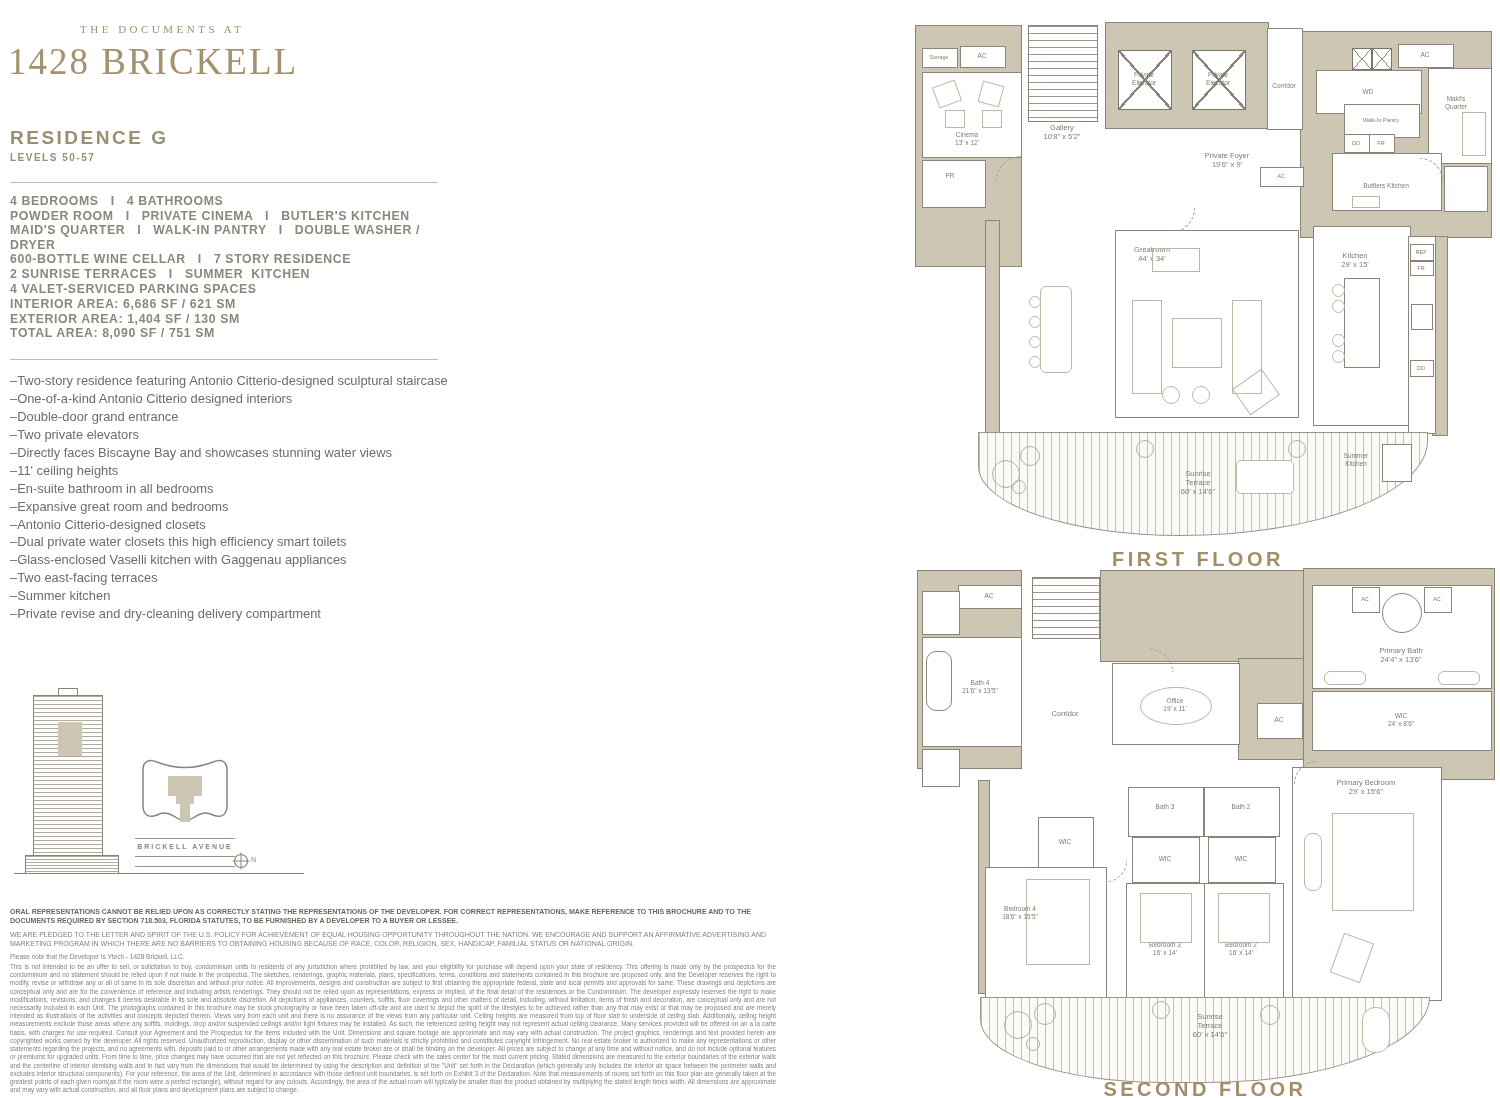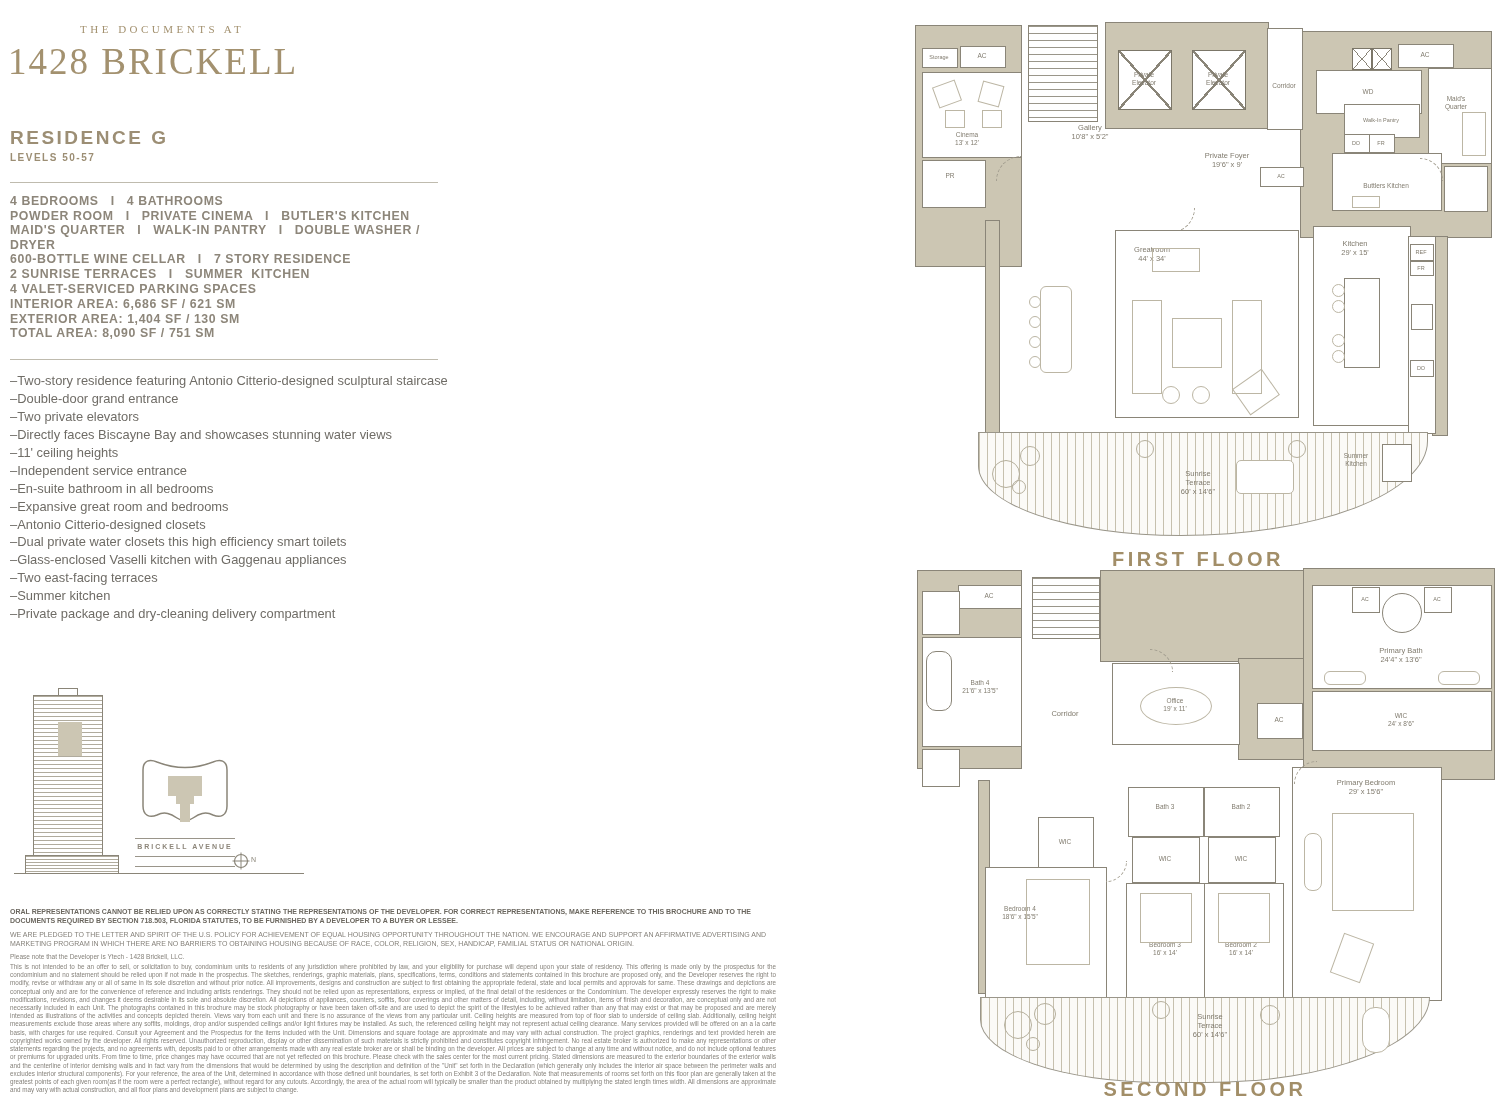--- a/index.html
+++ b/index.html
@@ -83,33 +83,33 @@
 <div class="abs capsblock areasblock">
   <div class="capsline">INTERIOR AREA: 6,686 SF / 621 SM</div>
   <div class="capsline">EXTERIOR AREA: 1,404 SF / 130 SM</div>
   <div class="capsline">TOTAL AREA: 8,090 SF / 751 SM</div>
 </div>
 
 <div class="abs rule" style="top:359px;"></div>
 
 <div class="abs bullets">
   <div class="bullet">–Two-story residence featuring Antonio Citterio-designed sculptural staircase</div>
+  <div class="bullet">–One-of-a-kind Antonio Citterio designed interiors</div>
   <div class="bullet">–Double-door grand entrance</div>
   <div class="bullet">–Two private elevators</div>
   <div class="bullet">–Directly faces Biscayne Bay and showcases stunning water views</div>
   <div class="bullet">–11' ceiling heights</div>
-  <div class="bullet">–Independent service entrance</div>
   <div class="bullet">–En-suite bathroom in all bedrooms</div>
   <div class="bullet">–Expansive great room and bedrooms</div>
   <div class="bullet">–Antonio Citterio-designed closets</div>
   <div class="bullet">–Dual private water closets this high efficiency smart toilets</div>
   <div class="bullet">–Glass-enclosed Vaselli kitchen with Gaggenau appliances</div>
   <div class="bullet">–Two east-facing terraces</div>
   <div class="bullet">–Summer kitchen</div>
-  <div class="bullet">–Private package and dry-cleaning delivery compartment</div>
+  <div class="bullet">–Private revise and dry-cleaning delivery compartment</div>
 </div>
 
 <div class="abs towercap"></div>
 <div class="abs tower"></div>
 <div class="abs towerhl"></div>
 <div class="abs towerbase"></div>
 <div class="abs groundline"></div>
 
 <svg class="abs" style="left:135px;top:752px;" width="100" height="80" viewBox="0 0 100 80">
   <path d="M8,18 C8,8 15,7 22,10 C40,17 60,17 78,10 C85,7 92,8 92,18 L92,54 C92,64 85,66 78,63 C70,59 64,62 58,66 C52,70 48,70 42,66 C36,62 30,59 22,63 C15,66 8,64 8,54 Z" fill="#ffffff" stroke="#8a8578" stroke-width="1.5"></path>
@@ -150,21 +150,21 @@
   <div class="outline" style="left:80px;top:75px;width:20px;height:20px;transform:rotate(15deg);"></div>
   <div class="outline" style="left:45px;top:102px;width:18px;height:16px;"></div>
   <div class="outline" style="left:82px;top:102px;width:18px;height:16px;"></div>
   <div class="rlabel" style="left:67px;top:131px;">Cinema
 13' x 12'</div>
   <div class="room" style="left:22px;top:152px;width:62px;height:46px;"></div>
   <div class="rlabel" style="left:50px;top:168px;">PR</div>
   <div class="arc" style="left:96px;top:148px;width:24px;height:24px;"></div>
 
   <div class="stair" style="left:128px;top:17px;width:68px;height:95px;"></div>
-  <div class="rlabel lg" style="left:162px;top:124px;margin-left:28px;">Gallery
+  <div class="rlabel lg" style="left:162px;top:124px;">Gallery
 10'8" x 5'2"</div>
 
   <div class="xbox" style="left:218px;top:42px;width:52px;height:58px;"></div>
   <div class="rlabel" style="left:244px;top:71px;">Private
 Elevator</div>
   <div class="xbox" style="left:292px;top:42px;width:52px;height:58px;"></div>
   <div class="rlabel" style="left:318px;top:71px;">Private
 Elevator</div>
 
   <div class="room" style="left:367px;top:20px;width:34px;height:100px;"></div>
@@ -208,21 +208,21 @@
   <div class="outline round" style="left:129px;top:348px;width:10px;height:10px;"></div>
   <div class="outline" style="left:232px;top:292px;width:28px;height:92px;"></div>
   <div class="outline" style="left:332px;top:292px;width:28px;height:92px;"></div>
   <div class="outline" style="left:272px;top:310px;width:48px;height:48px;"></div>
   <div class="outline" style="left:252px;top:240px;width:46px;height:22px;"></div>
   <div class="outline round" style="left:262px;top:378px;width:16px;height:16px;"></div>
   <div class="outline round" style="left:292px;top:378px;width:16px;height:16px;"></div>
   <div class="outline" style="left:338px;top:368px;width:34px;height:30px;transform:rotate(-35deg);"></div>
 
   <div class="room" style="left:413px;top:218px;width:96px;height:198px;"></div>
-  <div class="rlabel lg" style="left:455px;top:240px;">Kitchen
+  <div class="rlabel lg" style="left:455px;top:252px;">Kitchen
 29' x 15'</div>
   <div class="outline" style="left:444px;top:270px;width:34px;height:88px;border-color:#8a8578;"></div>
   <div class="outline round" style="left:432px;top:276px;width:11px;height:11px;"></div>
   <div class="outline round" style="left:432px;top:292px;width:11px;height:11px;"></div>
   <div class="outline round" style="left:432px;top:326px;width:11px;height:11px;"></div>
   <div class="outline round" style="left:432px;top:342px;width:11px;height:11px;"></div>
   <div class="room" style="left:508px;top:228px;width:26px;height:196px;"></div>
   <div class="room" style="left:510px;top:236px;width:22px;height:15px;"></div>
   <div class="rlabel sm" style="left:521px;top:244px;">REF</div>
   <div class="room" style="left:510px;top:253px;width:22px;height:13px;"></div>

